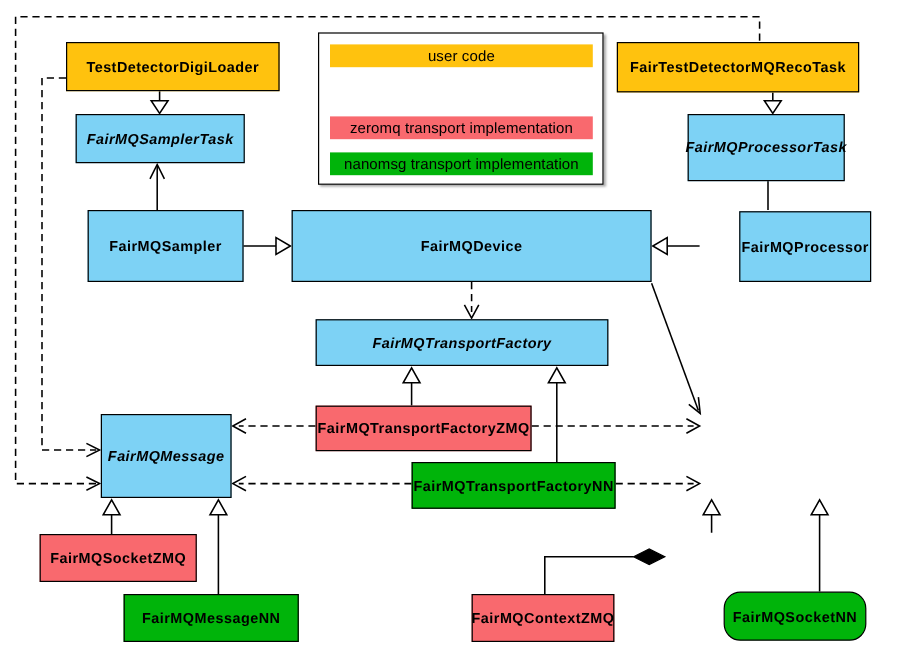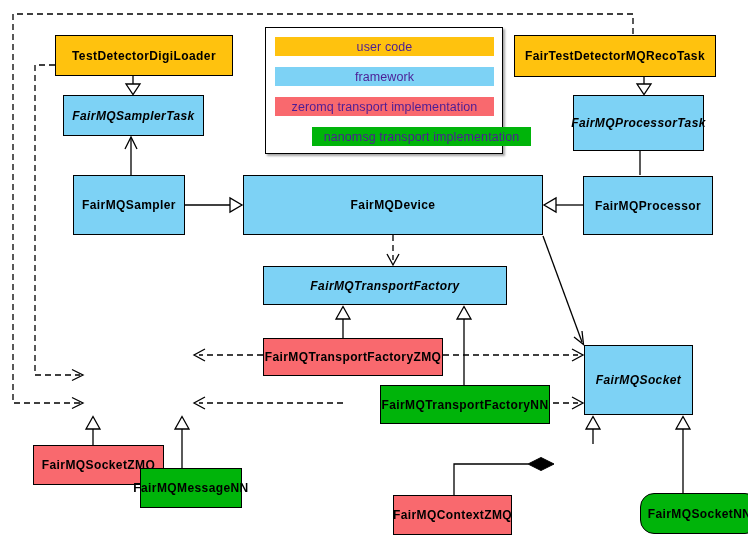--- a/index.html
+++ b/index.html
@@ -11,30 +11,30 @@
   .node{
     position:absolute;display:flex;align-items:center;justify-content:center;
     border:1.5px solid #000;box-sizing:border-box;
     font-size:12px;font-weight:bold;color:#000000;letter-spacing:0.4px;
     text-align:right;white-space:nowrap;
   }
   .abstract{font-style:italic;}
   .c-user{background:#FFC20E;}
   .c-fw{background:#7DD2F5;}
   .c-zmq{background:#F9696E;}
-  .c-nn{background:#00B40A;margin-left:37px;}
+  .c-nn{background:#00B40A;}
   #legend{
     position:absolute;left:265px;top:27px;width:238px;height:127px;
     background:#fff;border:1.5px solid #000;box-sizing:border-box;
     box-shadow:2px 2px 2px rgba(0,0,0,0.35);
   }
   .legend-bar{
     position:absolute;left:9px;width:219px;height:19px;
     display:flex;align-items:center;justify-content:center;
-    font-size:12.5px;color:#4c1d95;letter-spacing:0.1px;
+    font-size:12.5px;color:#000000;letter-spacing:0.1px;
   }
   .lb-0{top:9px;}  .lb-1{top:39px;}  .lb-2{top:69px;}  .lb-3{top:99px;}
   .edge{stroke:#000;stroke-width:1.3;fill:none;}
   .dashed{stroke-dasharray:6 4;}
   .tri{fill:#fff;stroke:#000;stroke-width:1.3;}
   .diamond{fill:#000;stroke:#000;}
 </style>
 </head>
 <body>
 
@@ -145,56 +145,53 @@
     <g>
       <polyline class="edge" points="454,495 454,464 528,464"></polyline>
       <polygon class="diamond" points="528,464 541,457.5 554,464 541,470.5"></polygon>
     </g>
   </svg>
 
   <div id="legend">
     <div class="legend-bar lb-0 c-user">
       <span>user code</span>
     </div>
-    <div class="legend-bar lb-1 c-fw">
-      <span>framework</span>
-    </div>
     <div class="legend-bar lb-2 c-zmq">
       <span>zeromq transport implementation</span>
     </div>
     <div class="legend-bar lb-3 c-nn">
       <span>nanomsg transport implementation</span>
     </div>
   </div>
 
   <div class="node c-user" style="left:55px;top:35px;width:178px;height:41px;">TestDetectorDigiLoader</div>
 
   <div class="node c-user" style="left:514px;top:35px;width:202px;height:42px;">FairTestDetectorMQRecoTask</div>
 
   <div class="node c-fw abstract" style="left:63px;top:95px;width:141px;height:41px;">FairMQSamplerTask</div>
 
   <div class="node c-fw abstract" style="left:573px;top:95px;width:131px;height:56px;">FairMQProcessorTask</div>
 
-  <div class="node c-fw" style="left:73px;top:175px;width:112px;height:60px;">FairMQSampler</div>
+  <div class="node c-fw" style="left:73px;top:175px;width:130px;height:60px;">FairMQSampler</div>
 
   <div class="node c-fw" style="left:243px;top:175px;width:300px;height:60px;">FairMQDevice</div>
 
-  <div class="node c-fw" style="left:583px;top:176px;width:130px;height:59px;">FairMQProcessor</div>
+  <div class="node c-fw" style="left:616px;top:176px;width:110px;height:59px;">FairMQProcessor</div>
 
   <div class="node c-fw abstract" style="left:263px;top:266px;width:244px;height:39px;">FairMQTransportFactory</div>
 
   <div class="node c-nn" style="left:343px;top:385px;width:170px;height:39px;">FairMQTransportFactoryNN</div>
 
   <div class="node c-zmq" style="left:263px;top:338px;width:180px;height:38px;">FairMQTransportFactoryZMQ</div>
 
+  <div class="node c-fw abstract" style="left:84px;top:345px;width:109px;height:70px;">FairMQMessage</div>
 
-  <div class="node c-fw abstract" style="left:584px;top:345px;width:109px;height:70px;">FairMQSocket</div>
 
   <div class="node c-zmq" style="left:33px;top:445px;width:131px;height:40px;">FairMQSocketZMQ</div>
 
-  <div class="node c-nn" style="left:103px;top:468px;width:102px;height:40px;">FairMQMessageNN</div>
+  <div class="node c-nn" style="left:103px;top:495px;width:146px;height:40px;">FairMQMessageNN</div>
 
 
   <div class="node c-zmq" style="left:393px;top:495px;width:119px;height:40px;">FairMQContextZMQ</div>
 
   <div class="node c-nn" style="left:603px;top:493px;width:119px;height:41px;border-radius:14px;">FairMQSocketNN</div>
 
 </div>
 
 </body></html>

